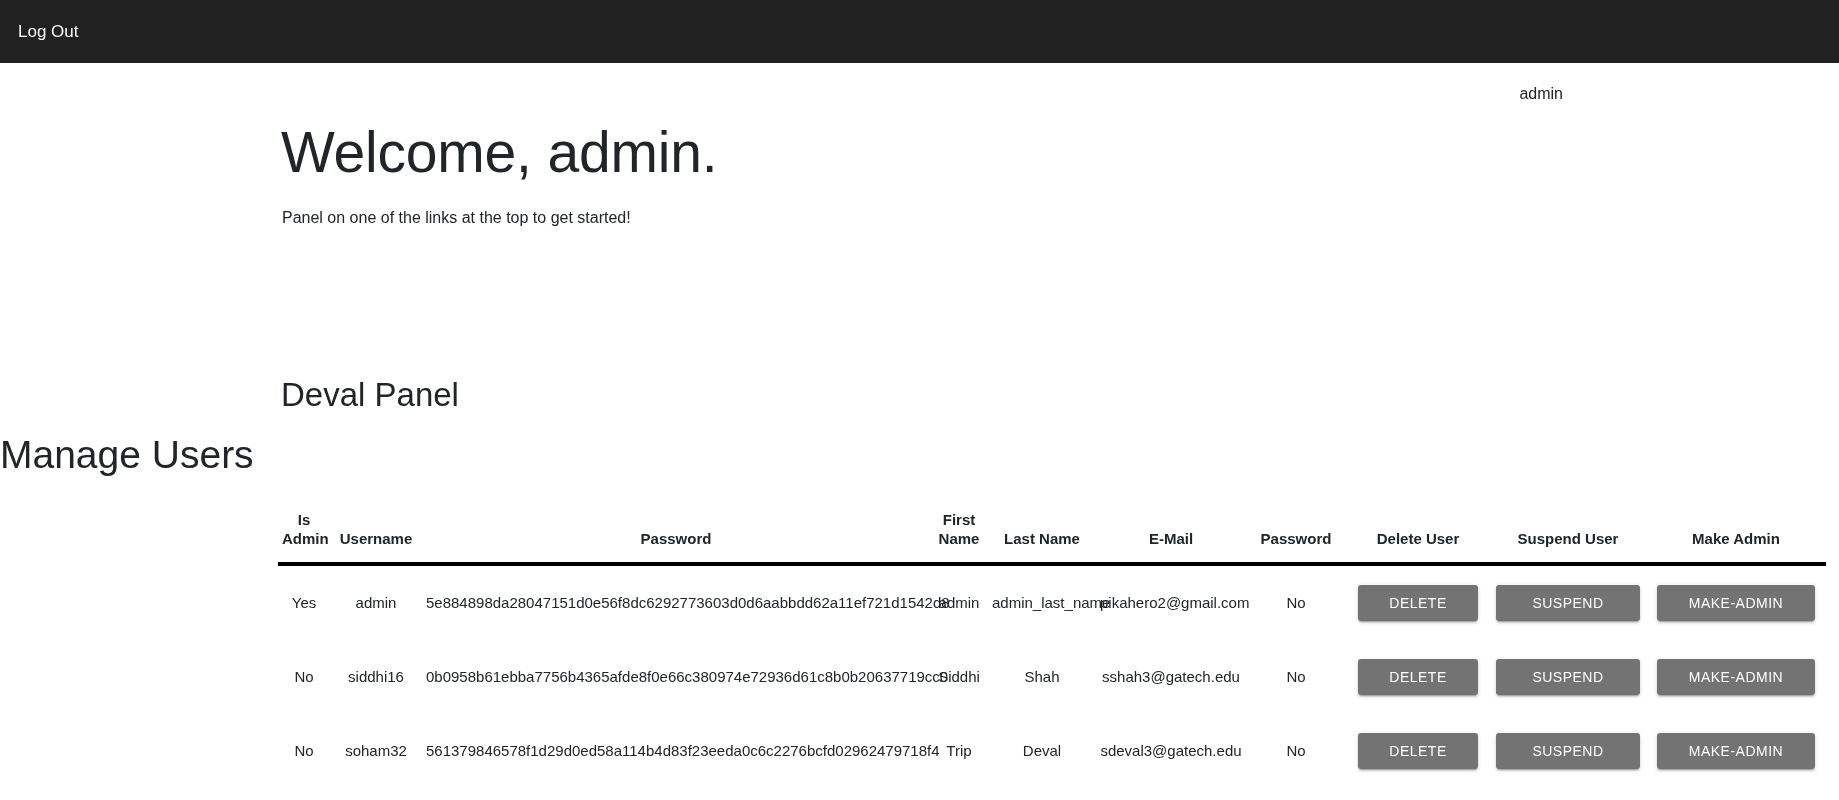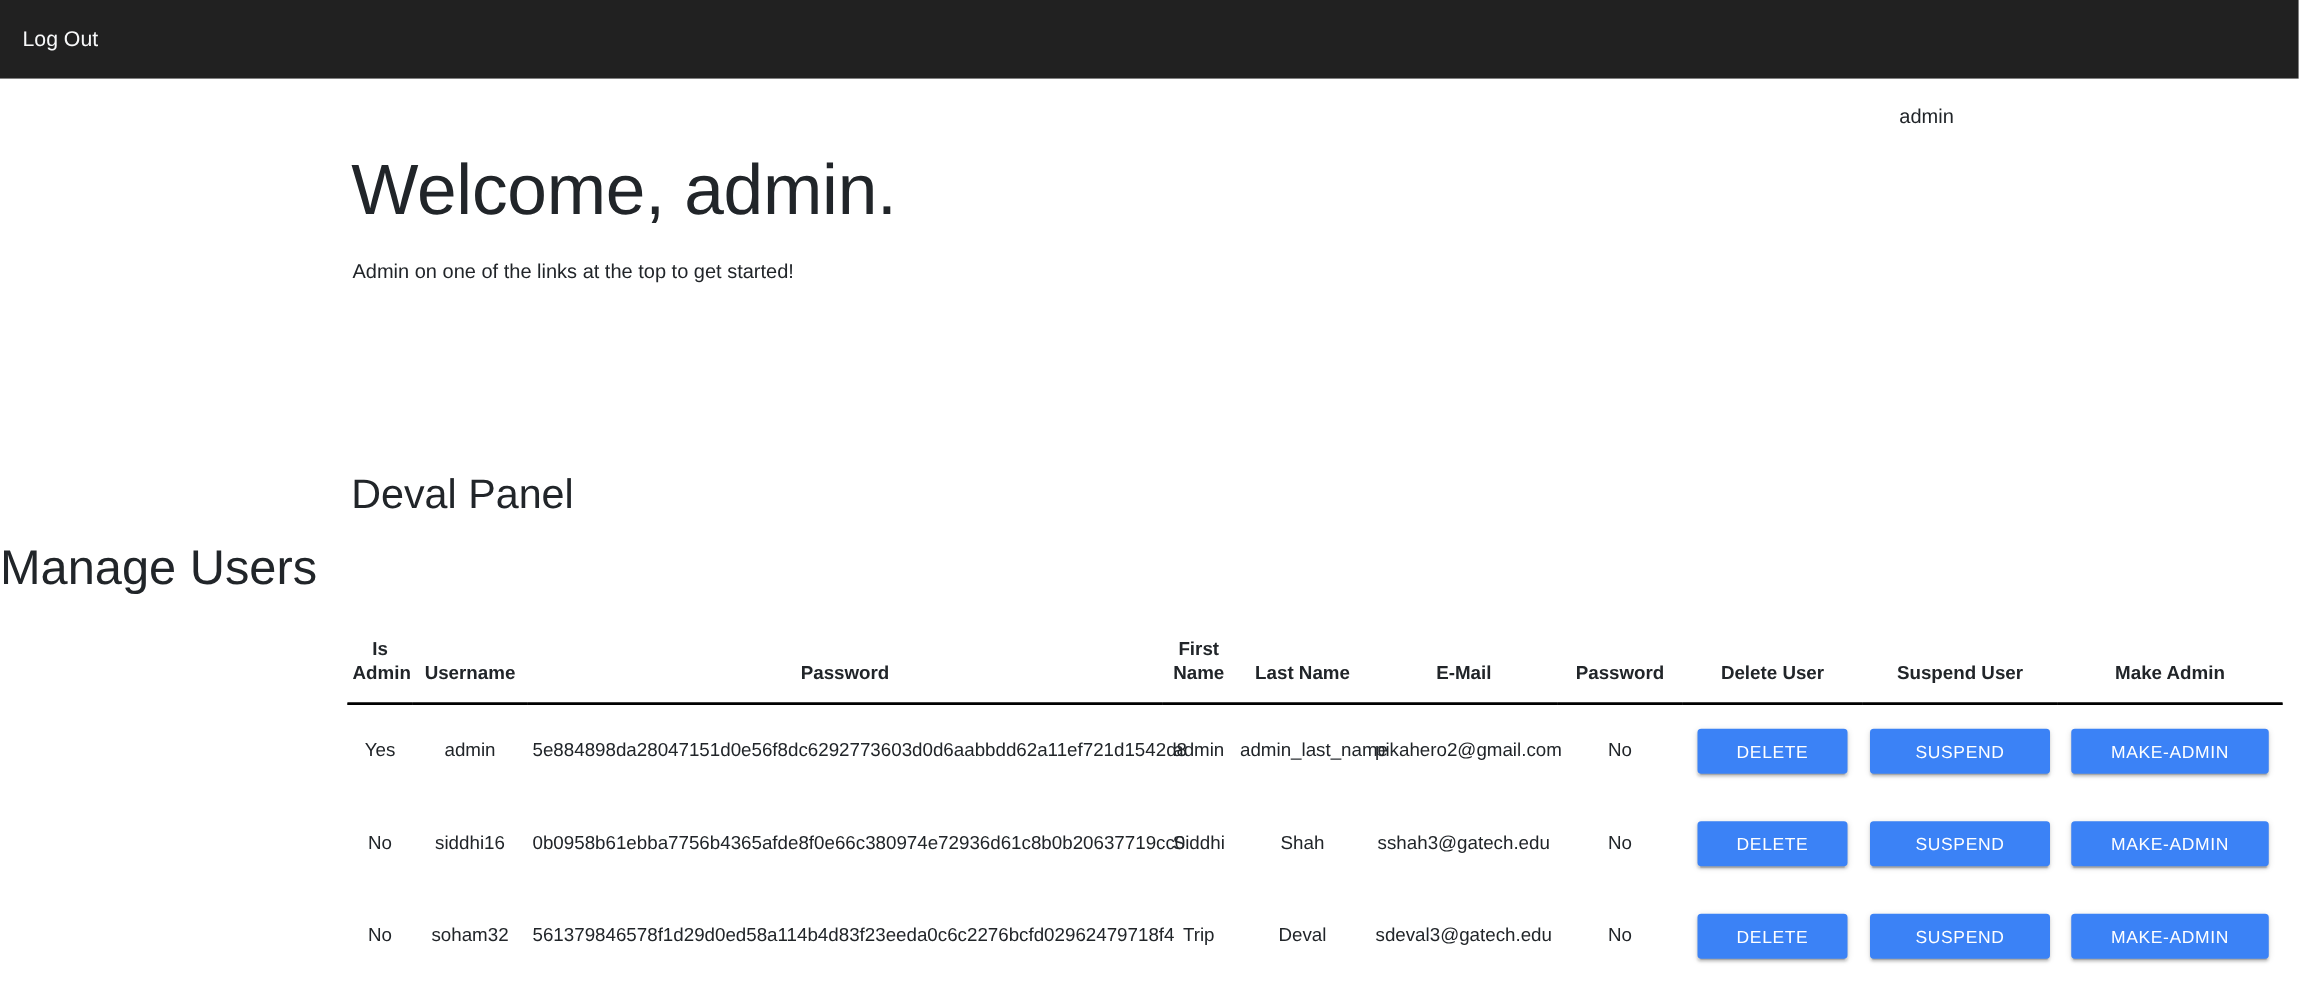--- a/index.html
+++ b/index.html
@@ -118,21 +118,21 @@
     border-collapse: collapse;
     table-layout: fixed;
   }
   table.users thead th {
     font-size: 15px;
     font-weight: bold;
     color: #212529;
     text-align: center;
     vertical-align: bottom;
     padding: 0 4px 13px 4px;
-    border-bottom: 2px solid #000000;
+    border-bottom: 4px solid #000000;
     line-height: 1.25;
   }
   table.users tbody td {
     font-size: 15px;
     font-weight: 400;
     color: #212529;
     text-align: center;
     vertical-align: middle;
     padding: 19px 4px;
     border: 0;
@@ -146,21 +146,21 @@
   col.c-first    { width: 58px; }
   col.c-last     { width: 108px; }
   col.c-email    { width: 150px; }
   col.c-susp     { width: 100px; }
   col.c-delete   { width: 144px; }
   col.c-suspend  { width: 156px; }
   col.c-admin    { width: 180px; }
 
   .btn {
     display: inline-block;
-    background: #3b82f6;
+    background: #737373;
     color: #ffffff;
     border: none;
     border-radius: 3px;
     font-family: "Liberation Sans", sans-serif;
     font-size: 14px;
     font-weight: 400;
     letter-spacing: 0.5px;
     text-transform: uppercase;
     text-align: center;
     line-height: 36px;
@@ -182,21 +182,21 @@
     <a class="nav-link logout">Log Out</a>
   </div>
 </div>
 
 <div class="page">
 
   <div class="username-chip">admin</div>
 
   <div class="welcome-block">
     <h1 class="welcome-title">Welcome, admin.</h1>
-    <p class="welcome-sub">Admin on one of the links at the top to get started!</p>
+    <p class="welcome-sub">Panel on one of the links at the top to get started!</p>
   </div>
 
   <h2 class="admin-panel-title">Deval Panel</h2>
 
   <h2 class="manage-users-title">Manage Users</h2>
 
   <div class="table-wrap">
     <table class="users">
       <colgroup>
         <col class="c-isadmin">

